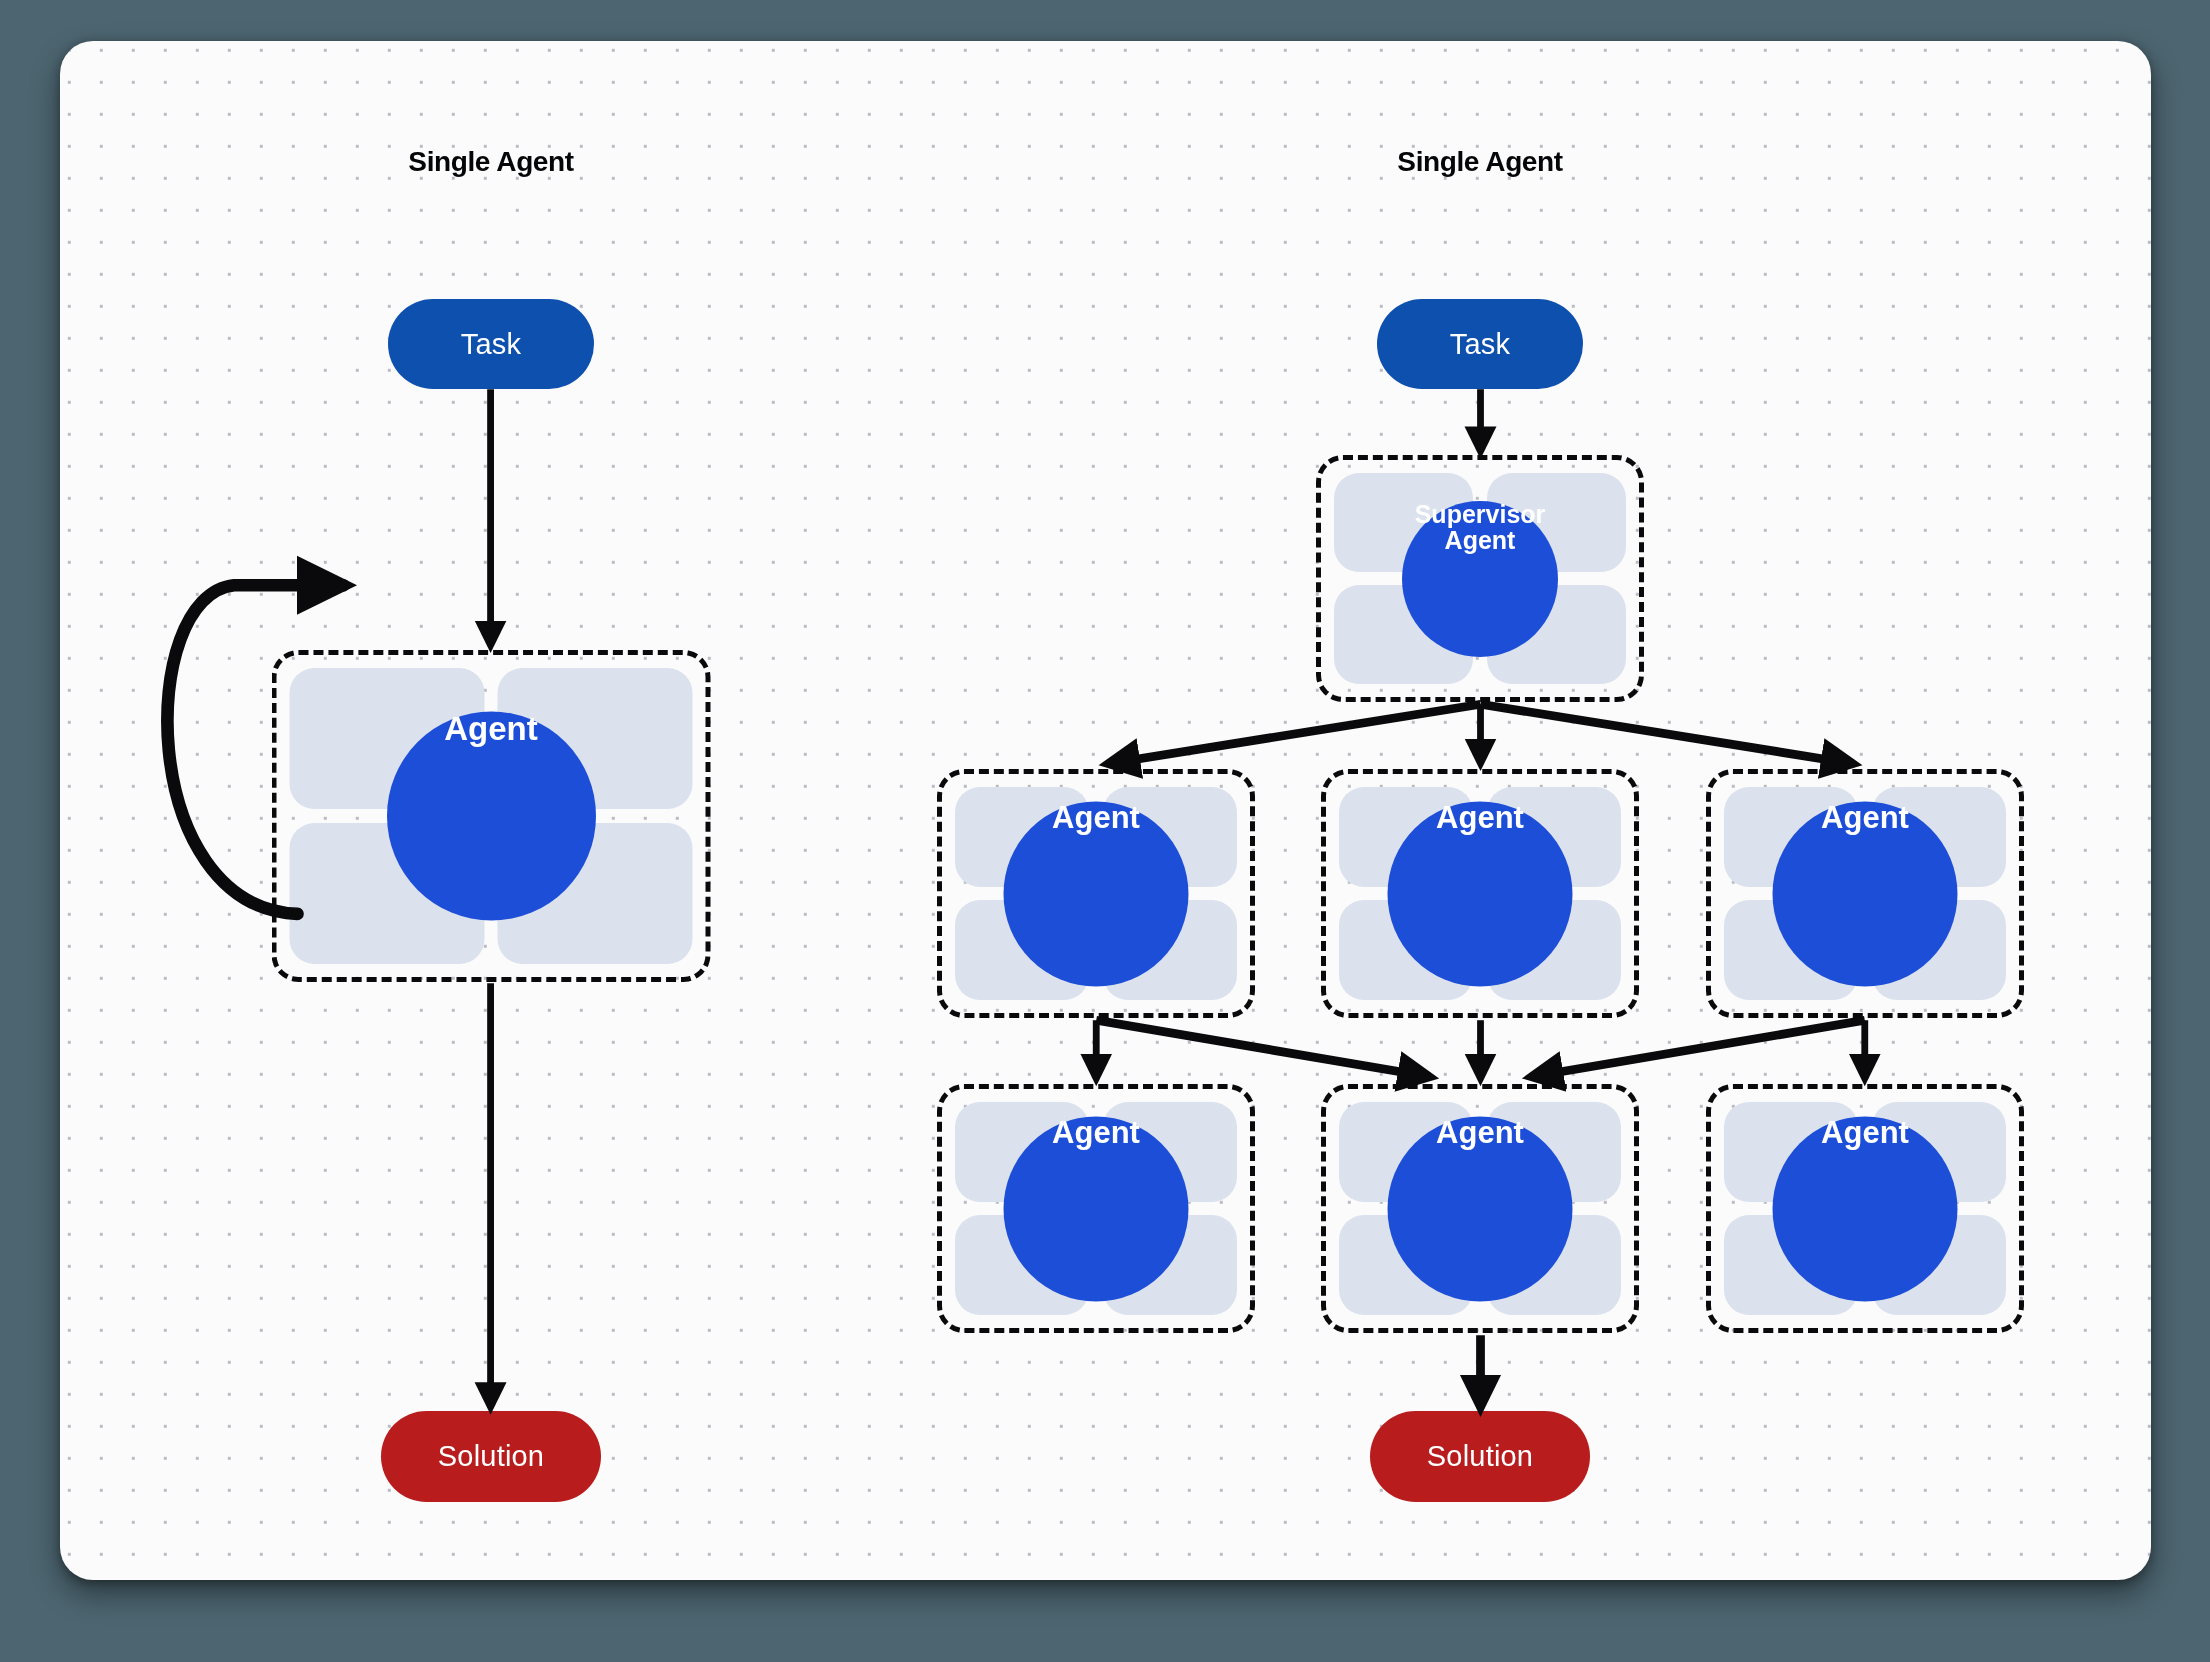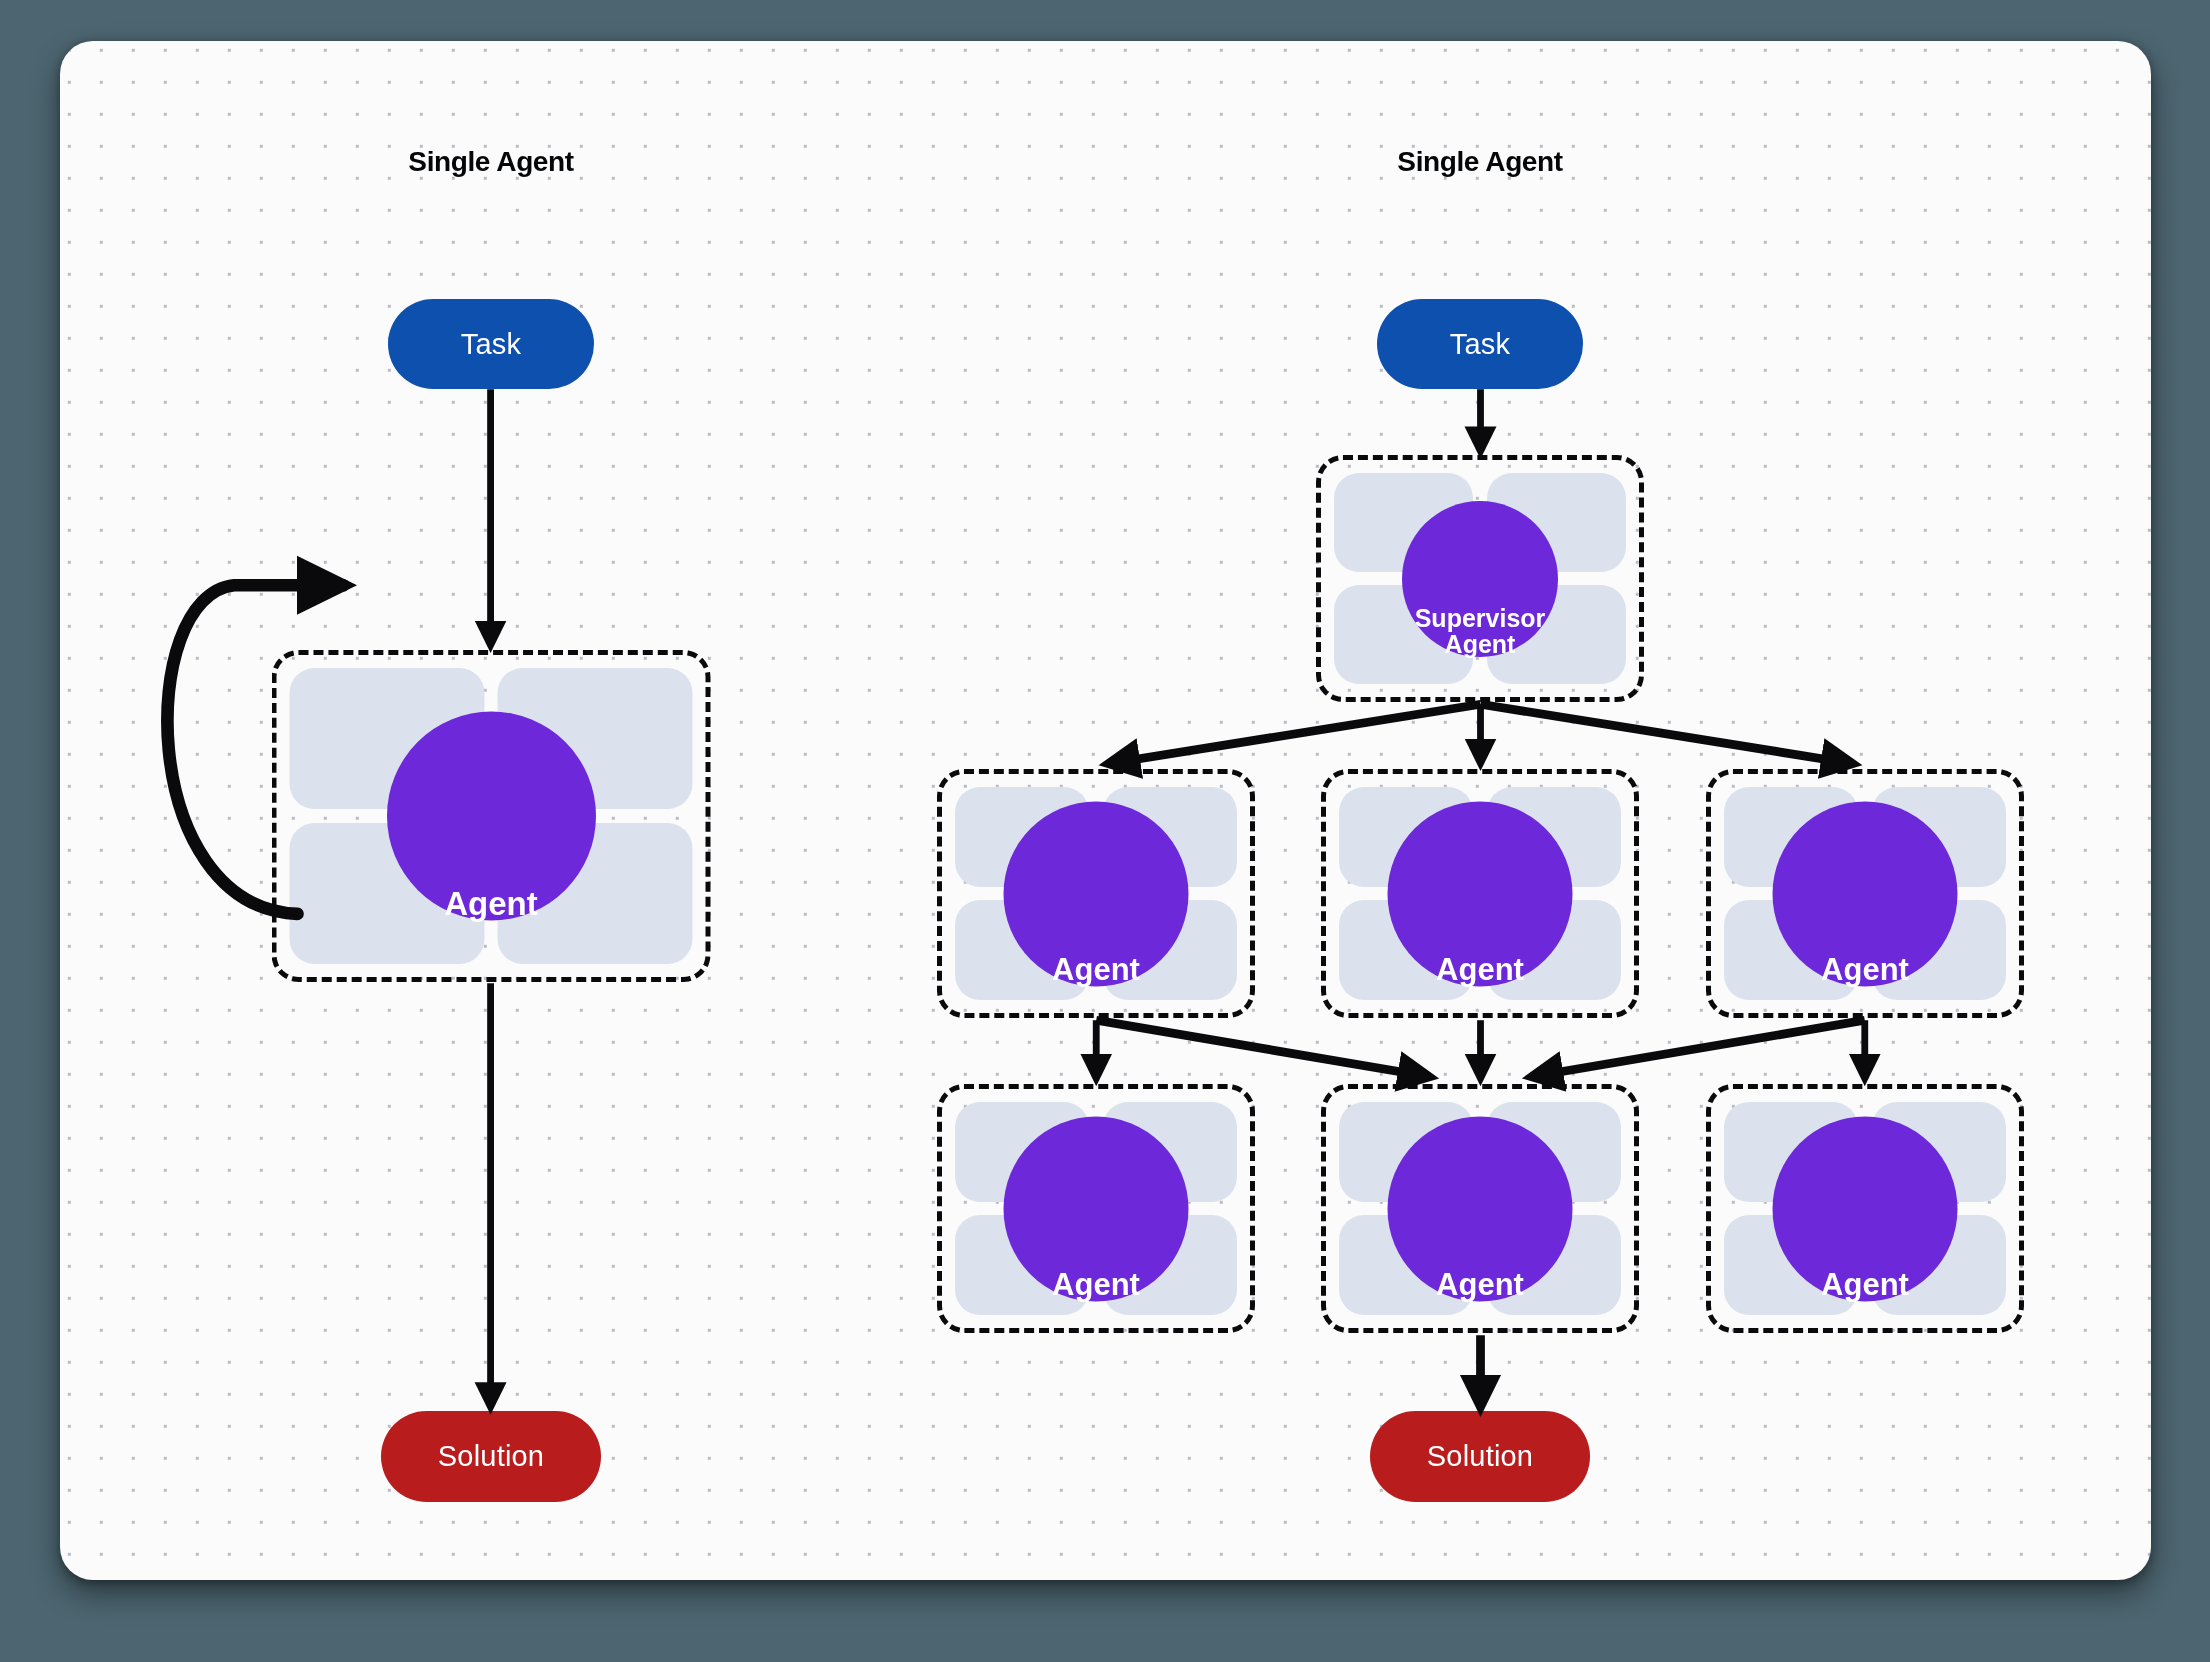--- a/index.html
+++ b/index.html
@@ -91,23 +91,23 @@
   .agent-cell {
     background: #dbe2ed;
     border-radius: 25px;
   }
   .agent-circle {
     position: absolute;
     left: 50%;
     top: 50%;
     transform: translate(-50%, -50%);
     border-radius: 50%;
-    background: #6d28d9;
+    background: #1d4ed8;
     display: flex;
-    align-items: flex-end;
+    align-items: flex-start;
     justify-content: center;
     text-align: center;
     color: #ffffff;
     font-weight: bold;
     line-height: 1.04;
   }
   .agent-circle.big { width: 209px; height: 209px; font-size: 33px; }
   .agent-circle.mid { width: 185px; height: 185px; font-size: 31px; }
   .agent-circle.sup { width: 156px; height: 156px; font-size: 25px; }
 

